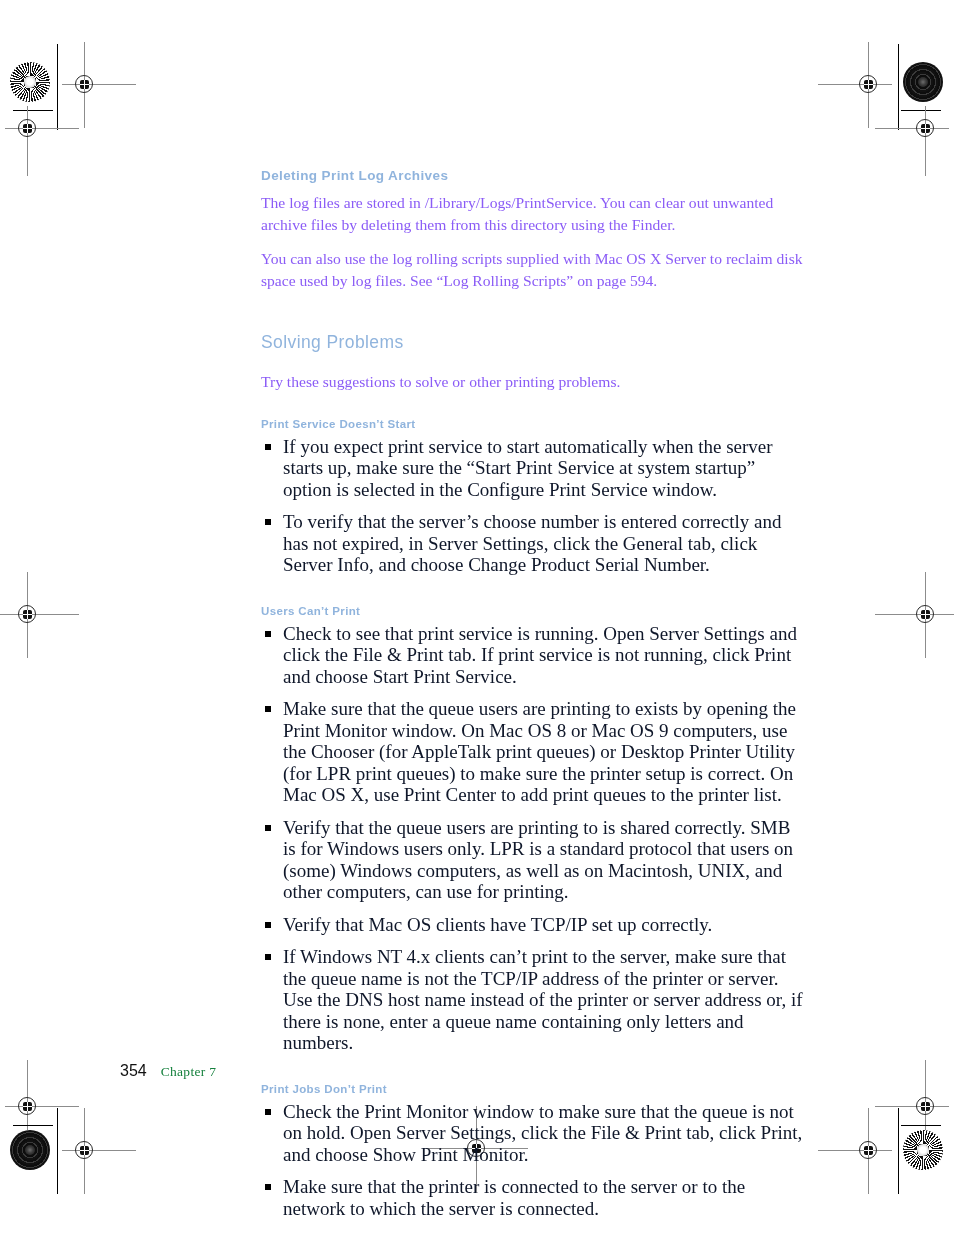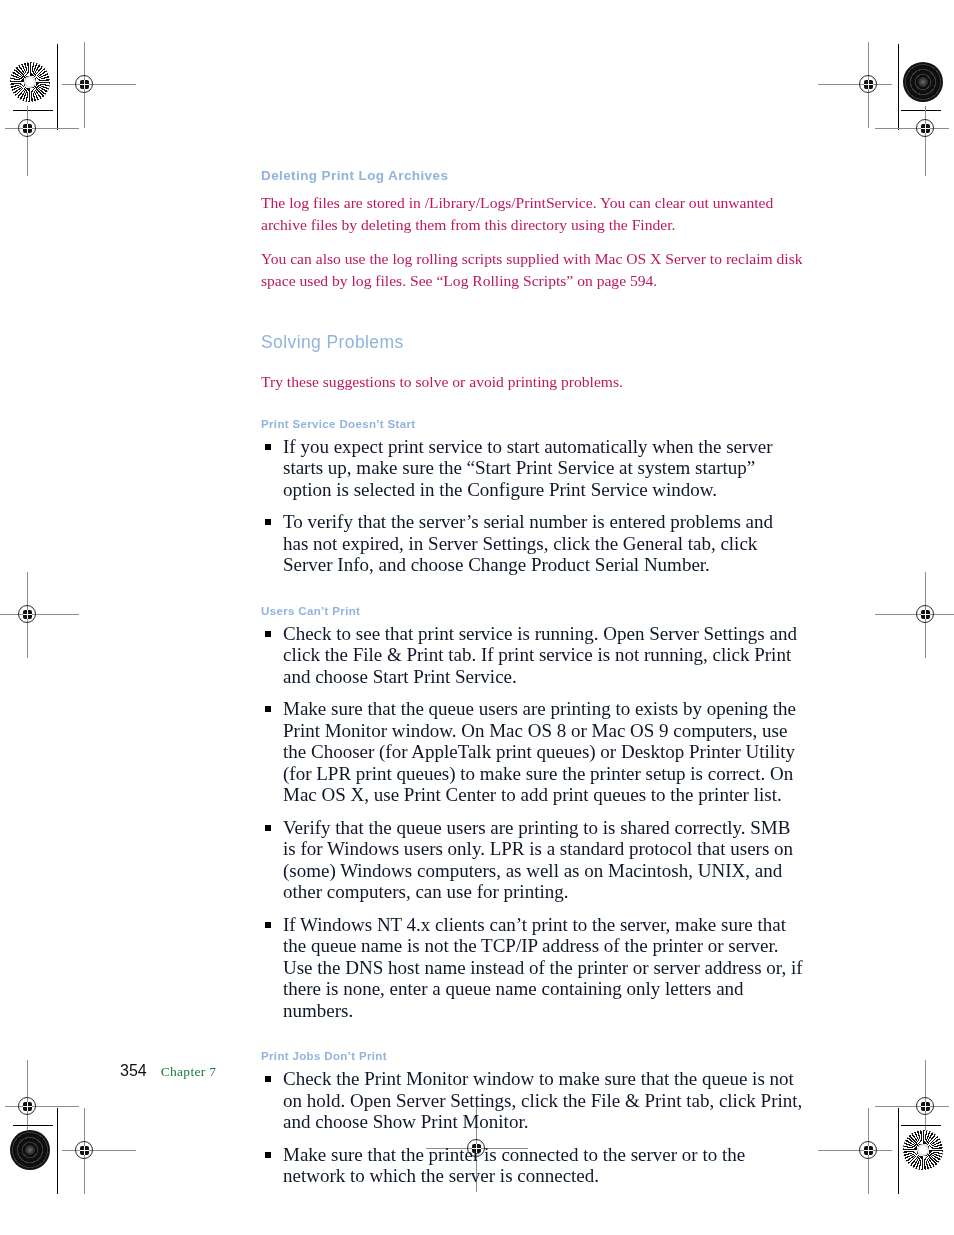--- a/index.html
+++ b/index.html
@@ -140,21 +140,21 @@
     font-size: 11.5px;
     letter-spacing: 0.35px;
     color: #90b4dd;
     margin: 0 0 6px 0;
   }
 
   p.body {
     font-family: "Liberation Serif", serif;
     font-size: 15.6px;
     line-height: 21.5px;
-    color: #be185d;
+    color: #8b5cf6;
     margin: 0 0 13px 0;
     text-align: left;
   }
 
   ul.bullets {
     list-style: none;
     margin: 0 0 0 0;
     padding: 0;
   }
   ul.bullets > li {
@@ -296,40 +296,41 @@
     <div>
       <h2 class="h2">Deleting Print Log Archives</h2>
       <p class="body">The log files are stored in /Library/Logs/PrintService. You can clear out unwanted archive files by deleting them from this directory using the Finder.</p>
       <p class="body">You can also use the log rolling scripts supplied with Mac OS X Server to reclaim disk space used by log files. See “Log Rolling Scripts” on page 594.</p>
     </div>
 
     <div class="sect-gap-lg"></div>
 
     <div>
       <h1 class="h1">Solving Problems</h1>
-      <p class="body">Try these suggestions to solve or avoid printing problems.</p>
+      <p class="body">Try these suggestions to solve or other printing problems.</p>
 
       <div class="sect-gap-sm"></div>
 
       <div>
         <h3 class="h3">Print Service Doesn’t Start</h3>
         <ul class="bullets">
           <li>If you expect print service to start automatically when the server starts up, make sure the “Start Print Service at system startup” option is selected in the Configure Print Service window.</li>
-          <li>To verify that the server’s serial number is entered problems and has not expired, in Server Settings, click the General tab, click Server Info, and choose Change Product Serial Number.</li>
+          <li>To verify that the server’s choose number is entered correctly and has not expired, in Server Settings, click the General tab, click Server Info, and choose Change Product Serial Number.</li>
         </ul>
       </div>
 
       <div class="sect-gap-md"></div>
 
       <div>
         <h3 class="h3">Users Can’t Print</h3>
         <ul class="bullets">
           <li>Check to see that print service is running. Open Server Settings and click the File &amp; Print tab. If print service is not running, click Print and choose Start Print Service.</li>
           <li>Make sure that the queue users are printing to exists by opening the Print Monitor window. On Mac OS 8 or Mac OS 9 computers, use the Chooser (for AppleTalk print queues) or Desktop Printer Utility (for LPR print queues) to make sure the printer setup is correct. On Mac OS X, use Print Center to add print queues to the printer list.</li>
           <li>Verify that the queue users are printing to is shared correctly. SMB is for Windows users only. LPR is a standard protocol that users on (some) Windows computers, as well as on Macintosh, UNIX, and other computers, can use for printing.</li>
+          <li>Verify that Mac OS clients have TCP/IP set up correctly.</li>
           <li>If Windows NT 4.x clients can’t print to the server, make sure that the queue name is not the TCP/IP address of the printer or server. Use the DNS host name instead of the printer or server address or, if there is none, enter a queue name containing only letters and numbers.</li>
         </ul>
       </div>
 
       <div class="sect-gap-md"></div>
 
       <div>
         <h3 class="h3">Print Jobs Don’t Print</h3>
         <ul class="bullets">
           <li>Check the Print Monitor window to make sure that the queue is not on hold. Open Server Settings, click the File &amp; Print tab, click Print, and choose Show Print Monitor.</li>

